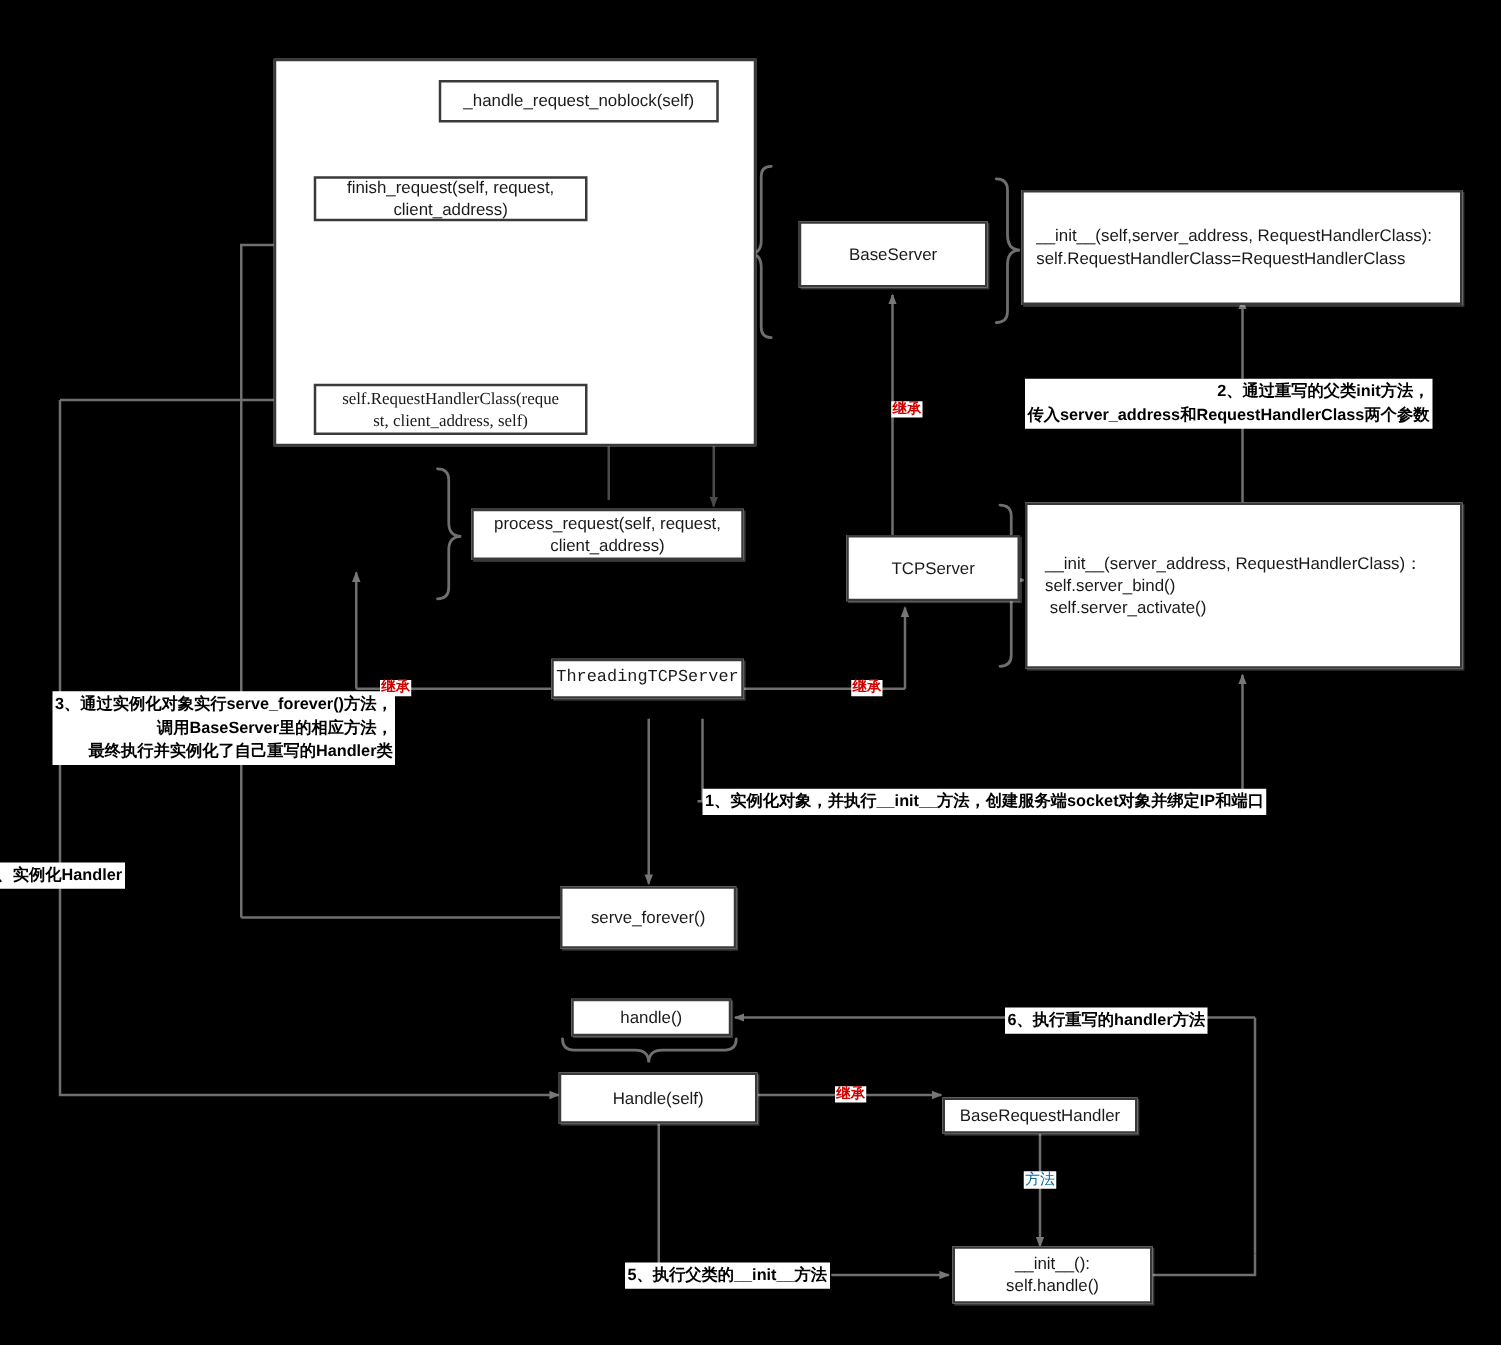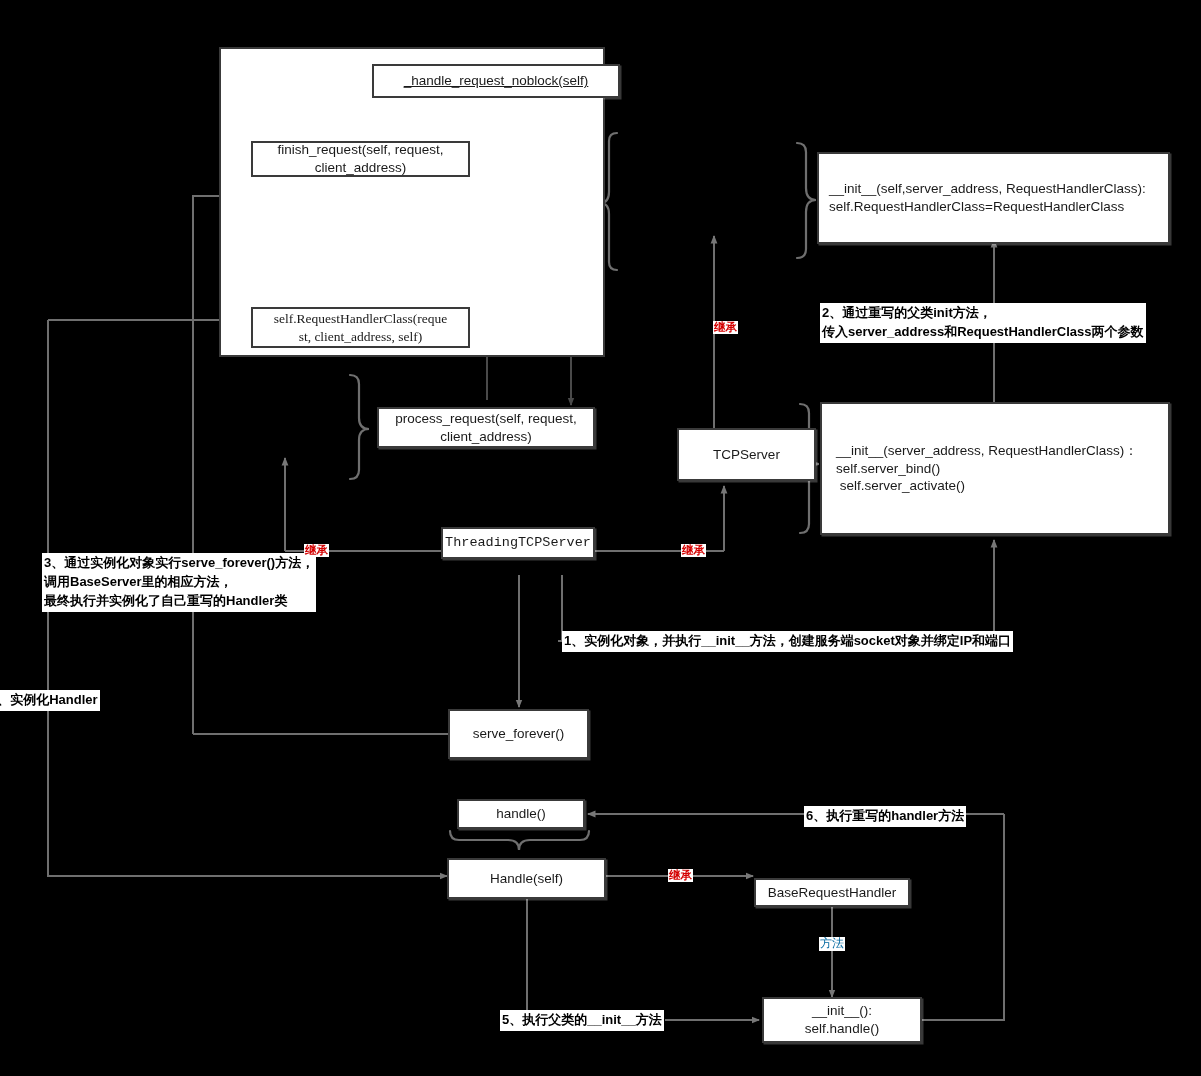--- a/index.html
+++ b/index.html
@@ -7,21 +7,21 @@
          font-family:"Liberation Sans","DejaVu Sans",sans-serif;overflow:hidden;}
 
   .box{position:absolute;background:#fff;border:2px solid #3a3a3a;
        box-sizing:border-box;display:flex;align-items:center;justify-content:center;
        text-align:center;color:#1a1a1a;font-size:13.5px;line-height:1.32;
        padding:2px 6px;box-shadow:1.5px 1.5px 0 rgba(255,255,255,0.22);}
   .container-box{background:#fff;border:2px solid #3a3a3a;}
 
   .note{position:absolute;background:#fff;color:#000;font-weight:bold;
         font-size:13px;line-height:1.45;white-space:pre;padding:1px 2px;
-        box-sizing:border-box;}
+        box-sizing:border-box;text-align:right;}
   .inh{position:absolute;background:#fff;color:#d40000;font-size:11.5px;
        font-weight:bold;line-height:1.15;padding:0 1px;white-space:nowrap;}
   .meth{position:absolute;background:#fff;color:#0369a1;font-size:12px;
         line-height:1.15;padding:0 1px;white-space:nowrap;}
 
   svg.edges{position:absolute;left:0;top:0;width:1201px;height:1076px;
             pointer-events:none;}
 </style>
 </head>
 <body>
@@ -97,32 +97,33 @@
       <path d="M800,404 q9,0 9,9 L809,452 q0,12 10,12 q-10,0 -10,12 L809,524 q0,9 -9,9"></path>
 
       <path d="M350,375 q9,0 9,9 L359,418 q0,11 10,11 q-10,0 -10,11 L359,470 q0,9 -9,9"></path>
 
       <path d="M450,831 q0,9 9,9 L508,840 q11,0 11,10 q0,-10 11,-10 L580,840 q9,0 9,-9"></path>
     </g>
   </svg>
 
   <div class="container-box" style="position:absolute;left:219px;top:47px;width:382px;height:306px;"></div>
 
-  <div class="box" style="left:372px;top:64px;width:248px;height:34px;white-space:pre;text-decoration:underline;">_handle_request_noblock(self)</div>
+  <div class="box" style="left:351px;top:64px;width:224px;height:34px;white-space:pre;">_handle_request_noblock(self)</div>
 
   <div class="box" style="left:251px;top:141px;width:219px;height:36px;white-space:pre;">finish_request(self, request,
 client_address)</div>
 
   <div class="box" style="left:251px;top:307px;width:219px;height:41px;white-space:pre;font-family:Liberation Serif, serif;">self.RequestHandlerClass(reque
 st, client_address, self)</div>
 
 
   <div class="box" style="left:377px;top:407px;width:218px;height:41px;white-space:pre;">process_request(self, request,
 client_address)</div>
 
+  <div class="box" style="left:639px;top:177px;width:151px;height:53px;">BaseServer</div>
 
   <div class="box" style="left:817px;top:152px;width:353px;height:92px;white-space:pre;
               justify-content:flex-start;text-align:left;padding-left:10px;">__init__(self,server_address, RequestHandlerClass):
 self.RequestHandlerClass=RequestHandlerClass</div>
 
   <div class="box" style="left:641px;top:428px;width:139px;height:53px;margin-left:36px;">TCPServer</div>
 
   <div class="box" style="left:820px;top:402px;width:350px;height:133px;white-space:pre;
               justify-content:flex-start;text-align:left;padding-left:14px;">__init__(server_address, RequestHandlerClass)：
 self.server_bind()

